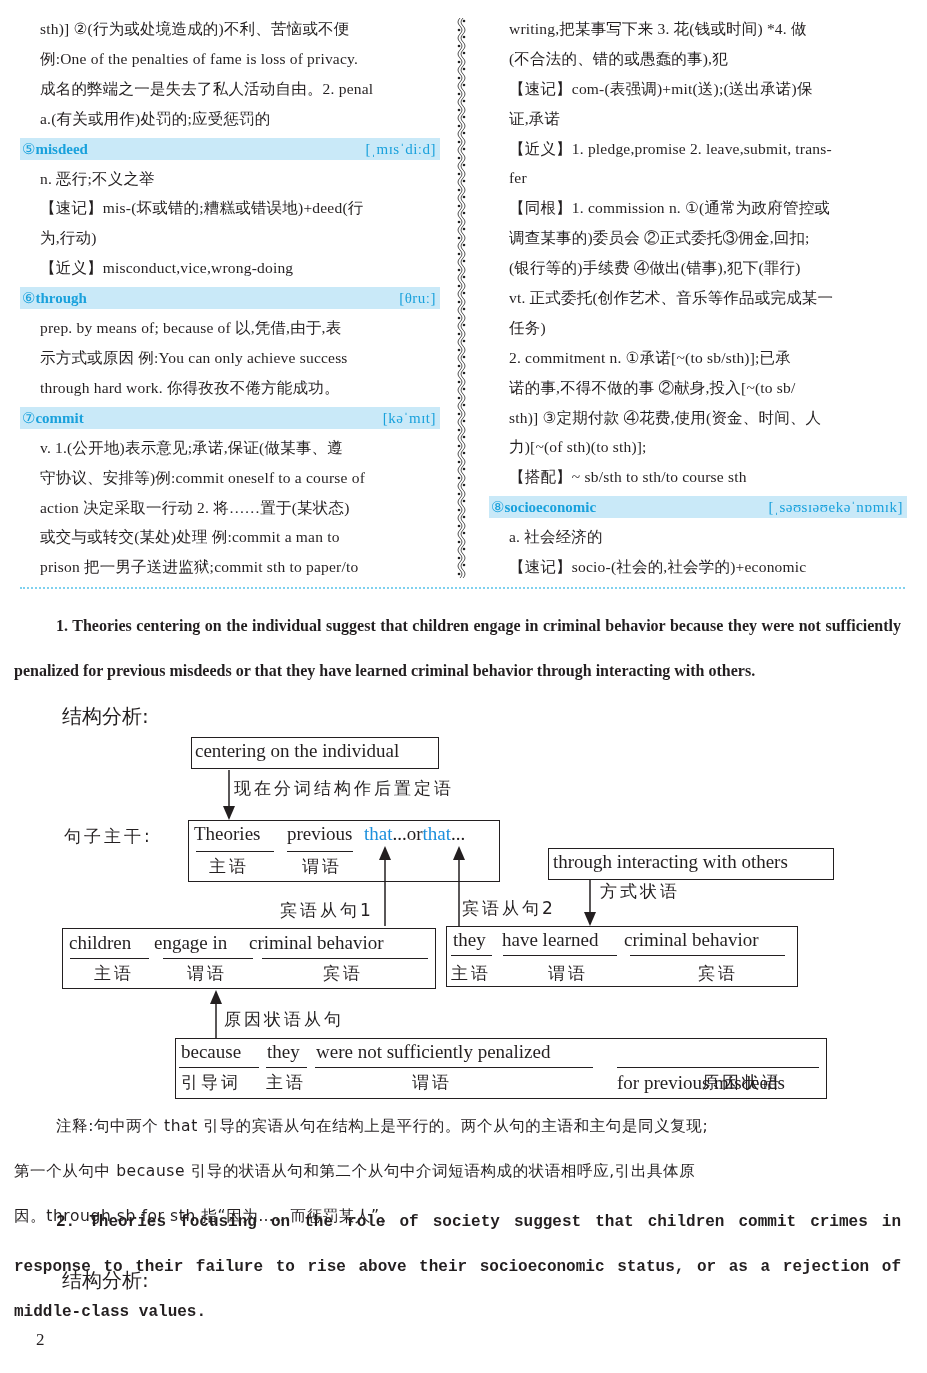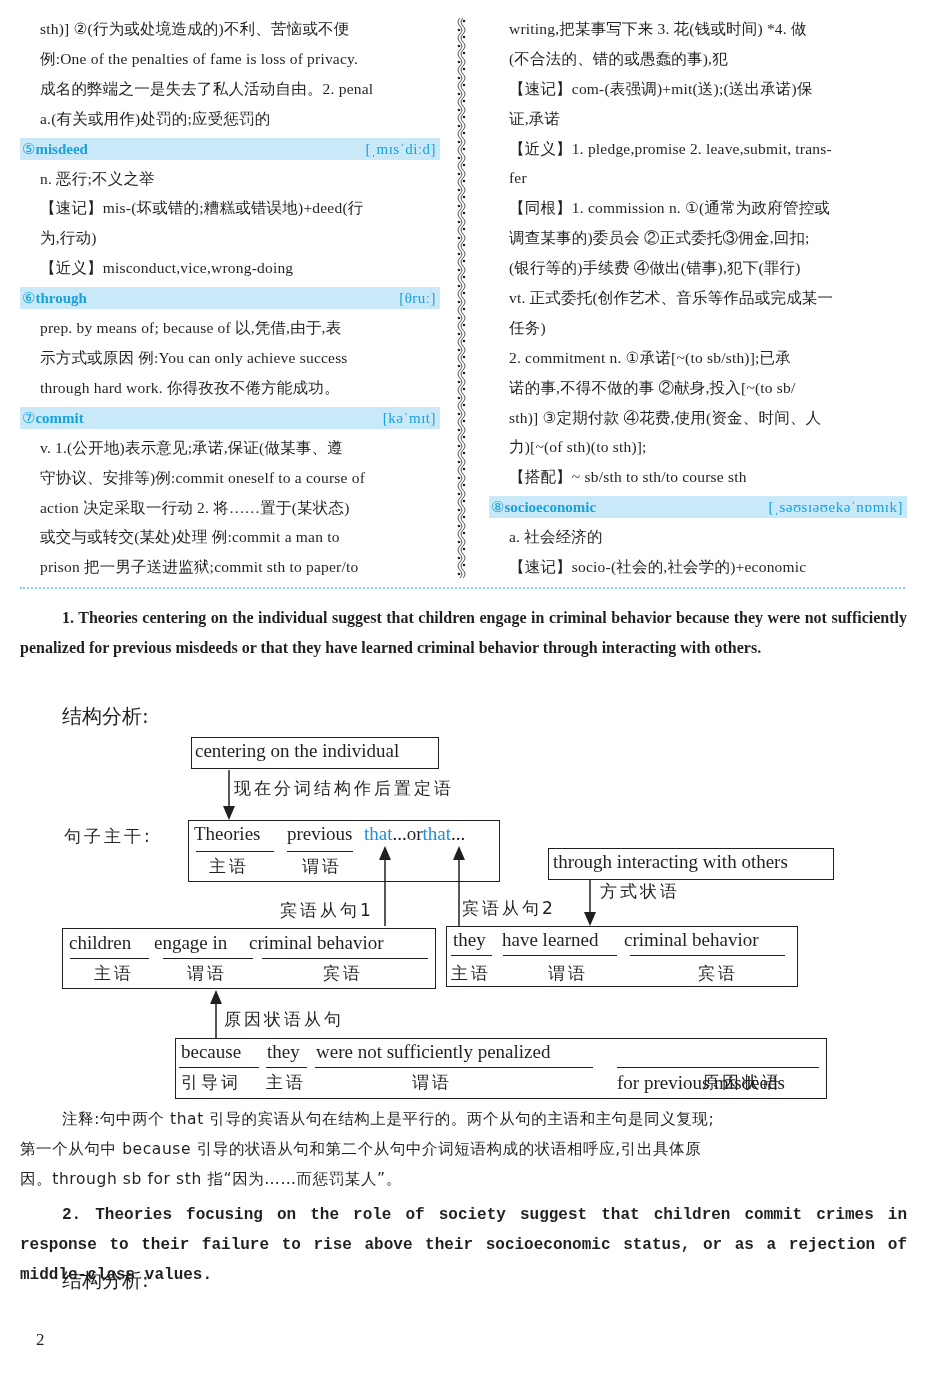--- a/index.html
+++ b/index.html
@@ -13,21 +13,21 @@
 
   .head-bar { height: 22px; line-height: 22px; margin: 4px 0 4px 0; background: #c9e9f8; color: #19a1dc;
               display: flex; justify-content: space-between; padding: 0 4px 0 2px; font-size: 15px; }
   .head-bar .word { font-weight: bold; font-family: "Liberation Serif", serif; }
   .head-bar .phon { font-family: "Liberation Serif", serif; letter-spacing: 0.5px; }
 
   .divider-wavy { position: absolute; left: 455px; top: 18px; width: 14px; height: 560px; }
 
   .sep-dotted { position: absolute; left: 20px; top: 587px; width: 885px; border-top: 2px dotted #7fd1ef; }
 
-  .para { position: absolute; left: 20px; width: 887px; font-size: 16px; line-height: 30px; text-align: justify; }
+  .para { position: absolute; left: 14px; width: 887px; font-size: 16px; line-height: 45px; text-align: justify; }
   .para.bold { font-weight: bold; font-family: "Liberation Serif", serif; }
   .para .indent { display: inline-block; width: 42px; }
   .para.cn-note { font-family: "DejaVu Sans", sans-serif; font-size: 15.5px; letter-spacing: 0.6px; }
   .struct-label { position: absolute; left: 62px; font-family: "DejaVu Sans", sans-serif; font-size: 20px; }
 
   
   .dg-box { position: absolute; border: 1.6px solid #231f20; background: #fff; }
   .dg-txt { position: absolute; font-family: "Liberation Serif", serif; font-size: 19px; white-space: nowrap; }
   .dg-cn { position: absolute; font-family: "DejaVu Sans", sans-serif; font-size: 17px; letter-spacing: 3px; white-space: nowrap; color: #231f20; }
   .dg-ul { position: absolute; border-top: 1.4px solid #231f20; }

